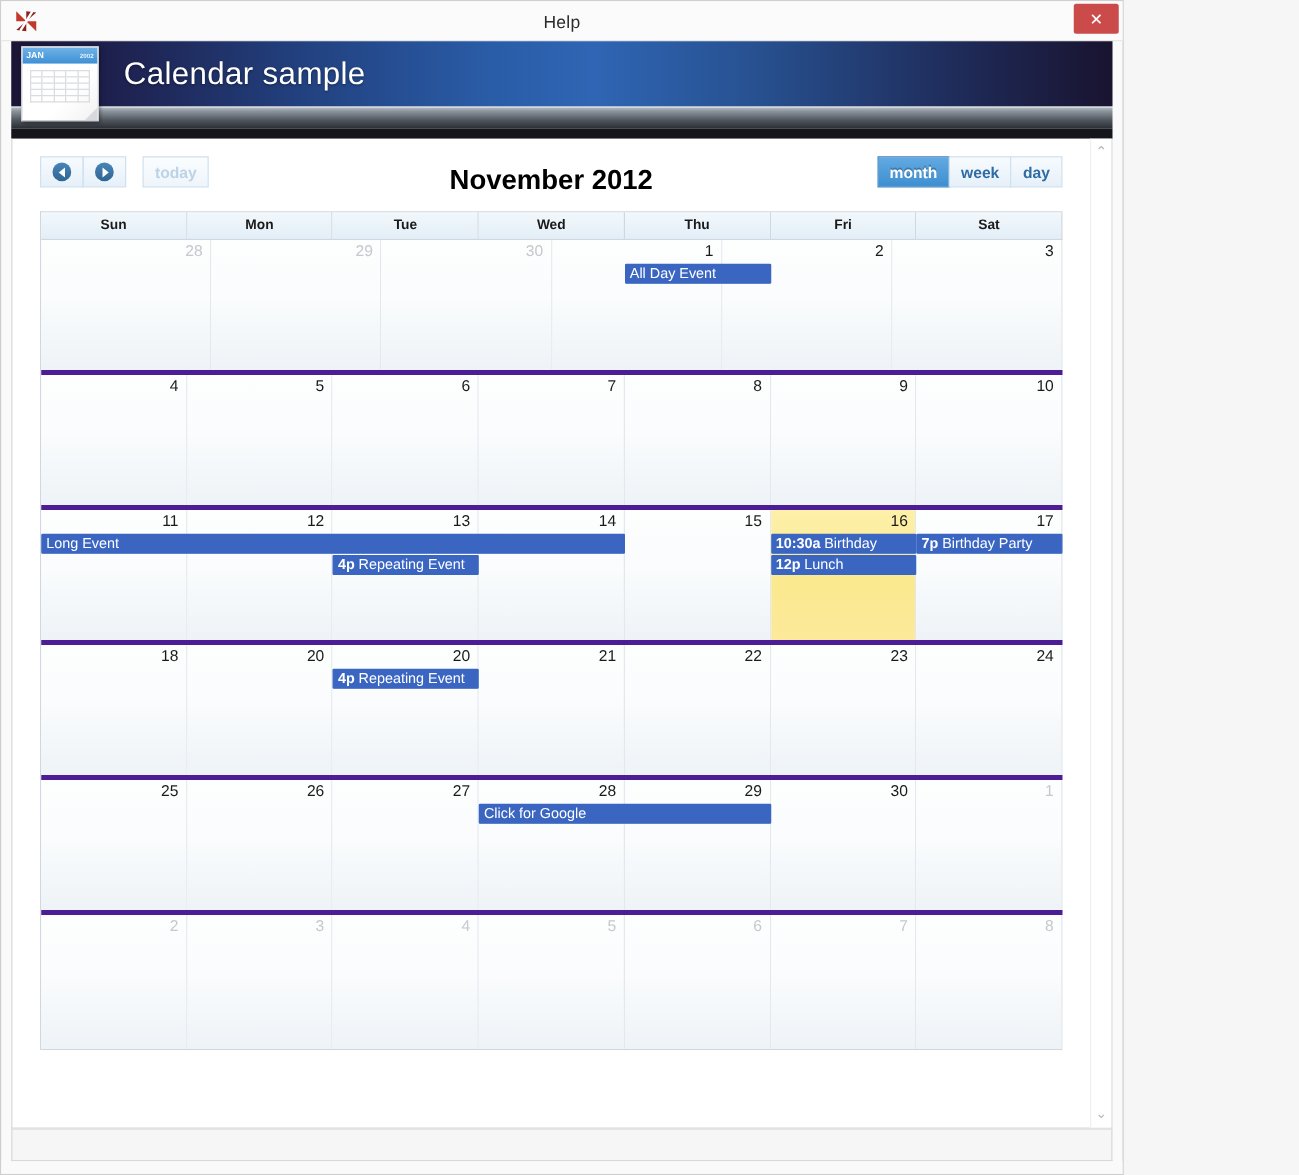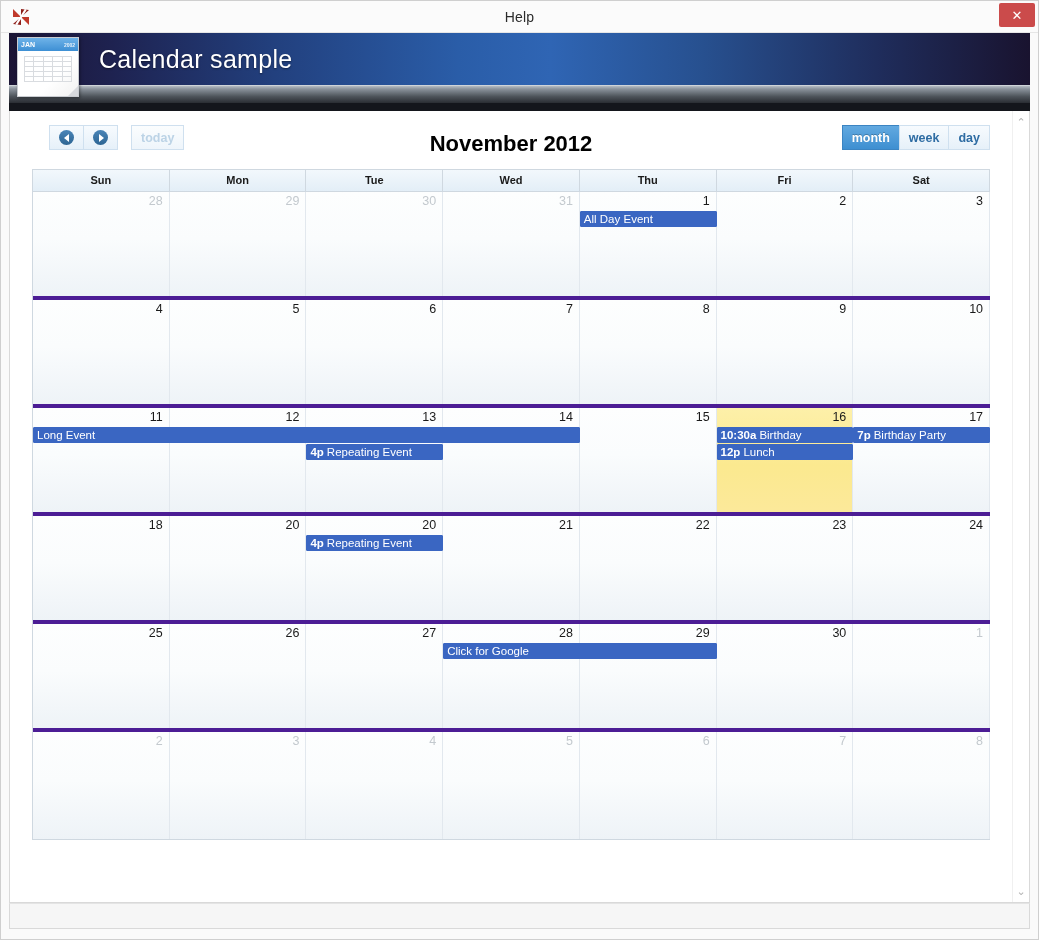--- a/index.html
+++ b/index.html
@@ -7,21 +7,21 @@
     margin: 0; padding: 0;
     width: 1039px; height: 940px;
     font-family: "Liberation Sans", sans-serif;
     background: #f6f6f6;
     overflow: hidden;
   }
 
   
   .window {
     position: relative;
-    width: 1039px; height: 940px;
+    width: 899px; height: 940px;
     background: #fafafa;
     border: 1px solid #cfcfcf;
     display: flex; flex-direction: column;
   }
 
   
   .titlebar {
     position: relative;
     height: 32px; min-height: 32px;
     background: #fbfbfb;
@@ -173,21 +173,21 @@
     border-top: 1px solid #e4e4e4;
   }
   .window-foot { height: 10px; background: #fafafa; }
 
   
   .fc-toolbar {
     height: 38px;
     position: relative;
     margin-bottom: 6px;
   }
-  .fc-left { position: absolute; left: 17px; top: 0; display: flex; }
+  .fc-left { position: absolute; left: 0; top: 0; display: flex; }
   .fc-right { position: absolute; right: 0; top: 0; display: flex; }
   .fc-center {
     text-align: center;
     font-size: 22px;
     font-weight: bold;
     color: #000;
     line-height: 38px;
   }
 
   .btn-group { display: flex; }
@@ -420,23 +420,20 @@
             <div class="fc-week">
               <div class="fc-day other">
                 <div class="fc-daynum">28</div>
               </div>
               <div class="fc-day other">
                 <div class="fc-daynum">29</div>
               </div>
               <div class="fc-day other">
                 <div class="fc-daynum">30</div>
               </div>
-              <div class="fc-day other">
-                <div class="fc-daynum">31</div>
-              </div>
               <div class="fc-day">
                 <div class="fc-daynum">1</div>
               </div>
               <div class="fc-day">
                 <div class="fc-daynum">2</div>
               </div>
               <div class="fc-day">
                 <div class="fc-daynum">3</div>
               </div>
               <div class="fc-events">

